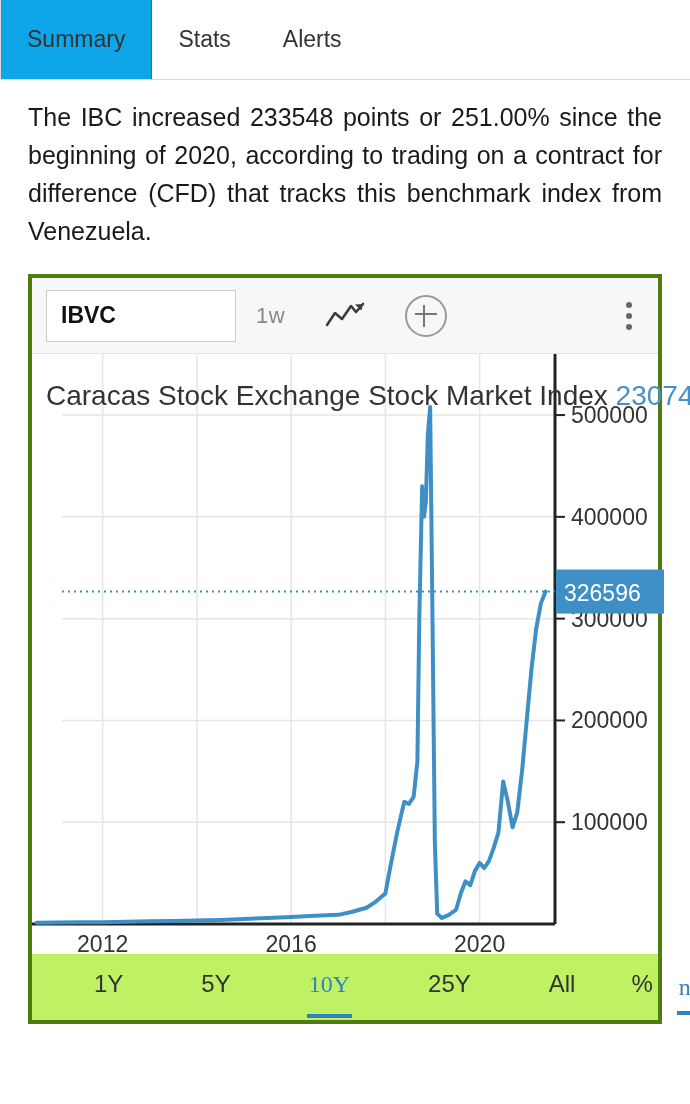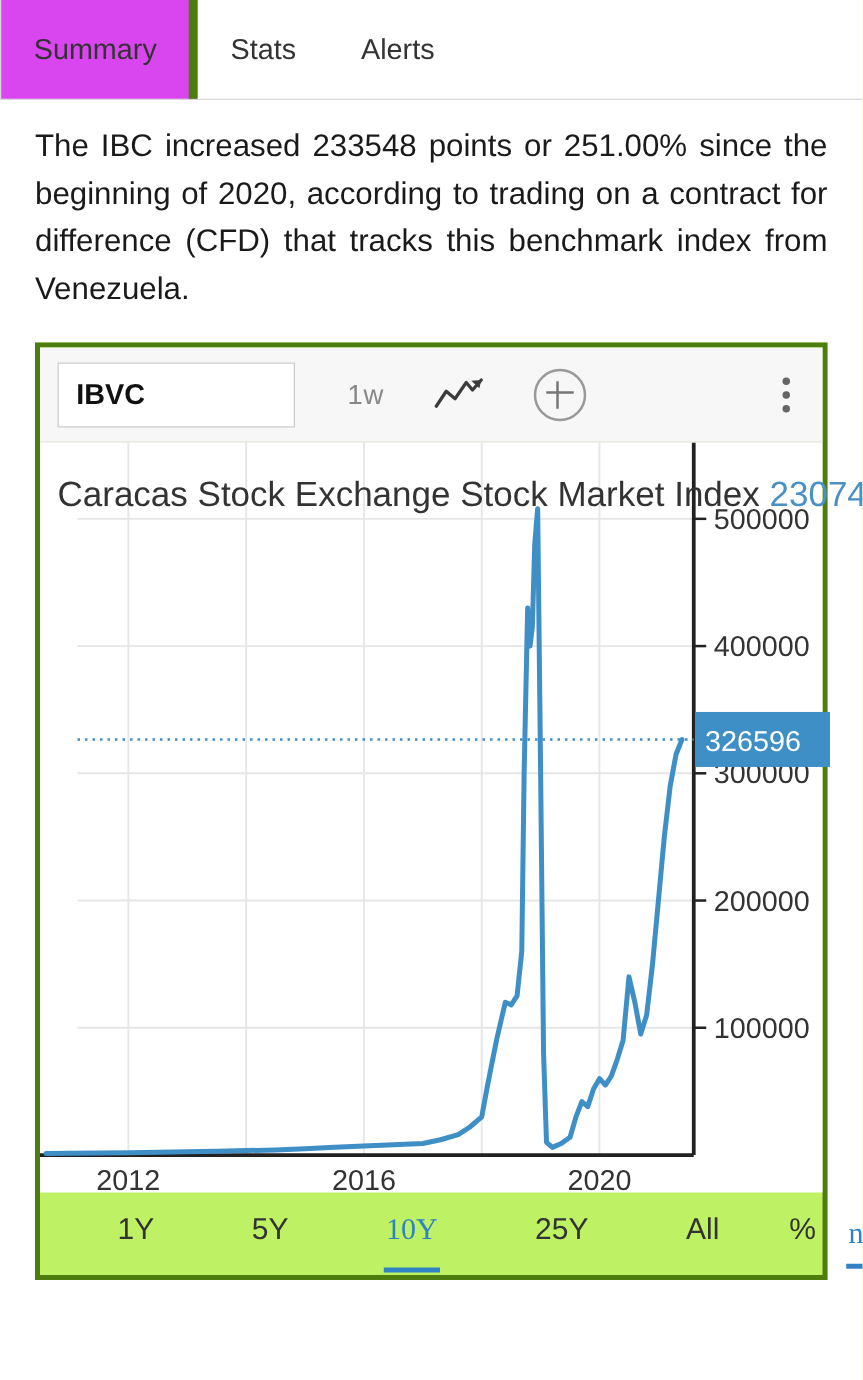--- a/index.html
+++ b/index.html
@@ -48,22 +48,22 @@
     align-items: center;
     justify-content: center;
     font-size: 23px;
     color: #333;
     padding: 0 26px;
     box-sizing: border-box;
     height: 100%;
   }
   .tab.active {
     border-left: 1px solid #d8d8d8;
-    border-right: 7px solid #4d7c0f;
-    background: #d946ef;
+    border-right: 1px solid #4d7c0f;
+    background: #0ea5e9;
   }
   
   .summary-text {
     font-size: 25px;
     line-height: 38px;
     color: #1a1a1a;
     padding: 18px 28px 12px 28px;
     text-align: justify;
     text-justify: inter-word;
   }
@@ -91,21 +91,21 @@
     border: 1px solid #ccc;
     display: flex;
     align-items: center;
     padding-left: 14px;
     box-sizing: border-box;
     font-size: 23px;
     font-weight: bold;
     color: #111;
   }
   .interval {
-    margin-left: 42px;
+    margin-left: 20px;
     font-size: 22px;
     color: #888;
     letter-spacing: 0.5px;
   }
   .chart-type-icon {
     margin-left: 40px;
     width: 40px;
     height: 30px;
   }
   .plus-icon {

